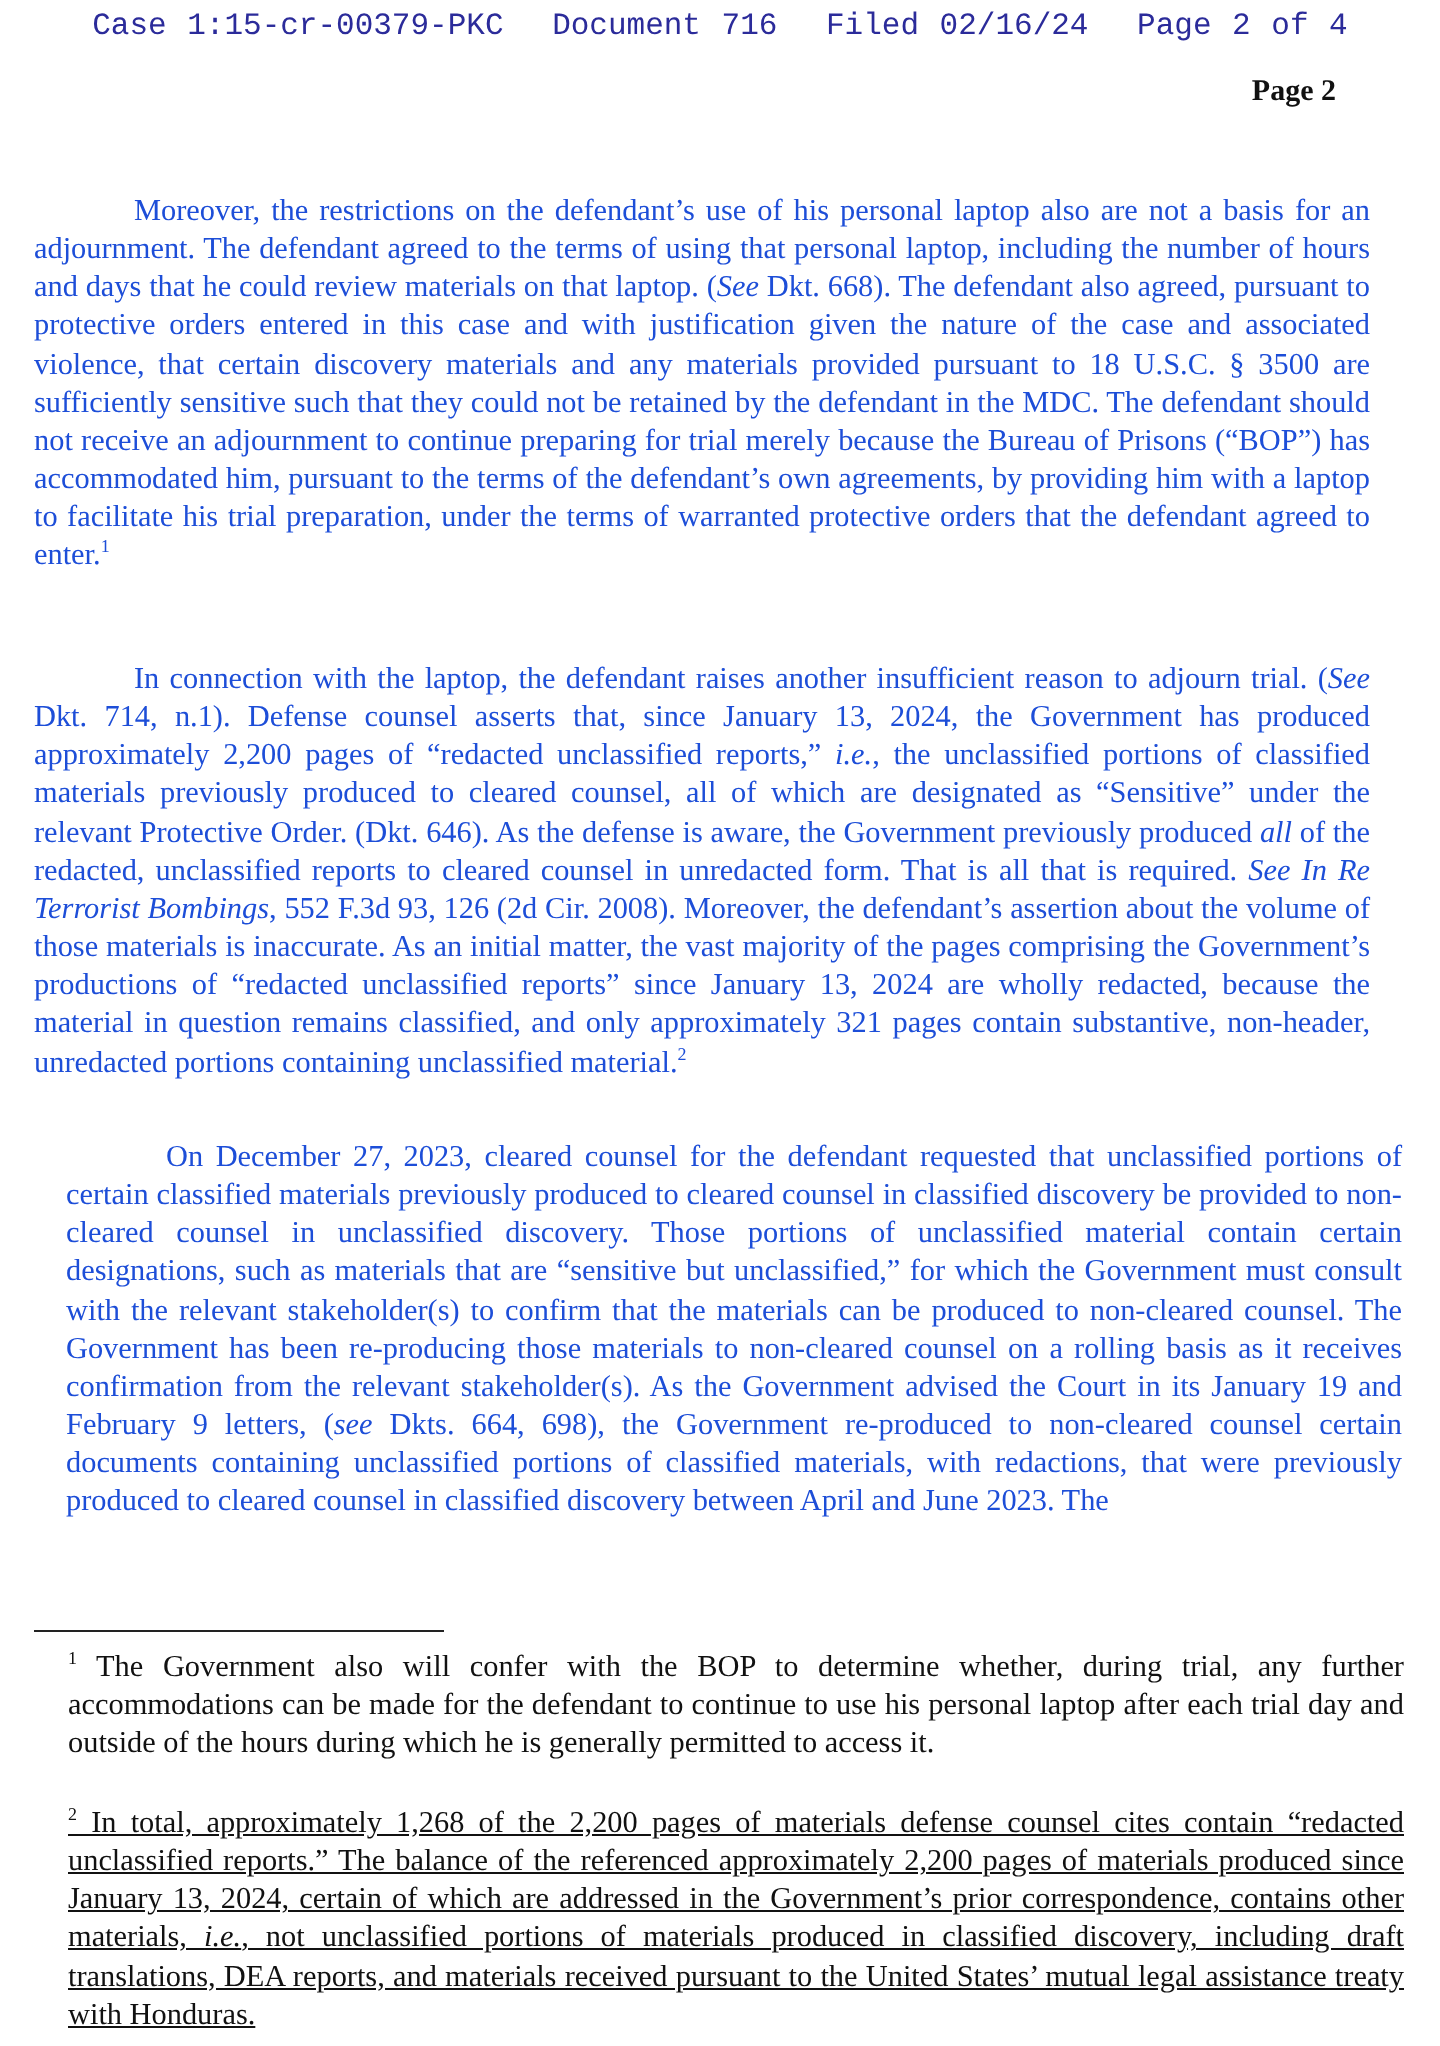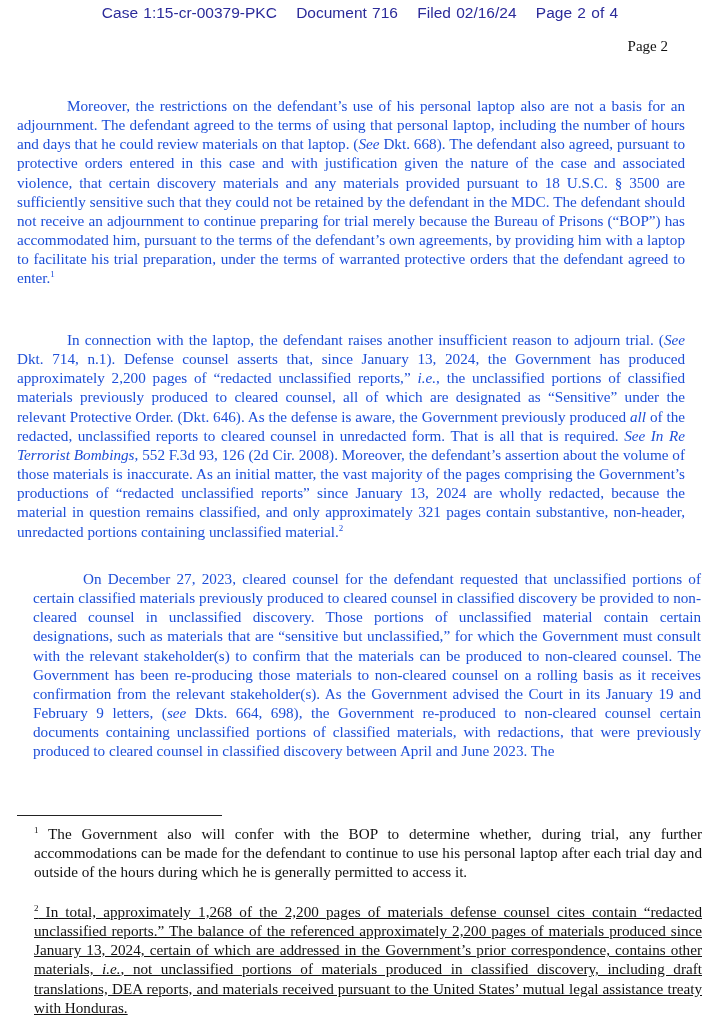--- a/index.html
+++ b/index.html
@@ -1,25 +1,25 @@
 <!DOCTYPE html>
 <html><head>
 <meta charset="utf-8">
 <style>
   html, body { margin: 0; padding: 0; background: #ffffff; }
   body { width: 720px; height: 1023px; position: relative; overflow: hidden; }
   .header {
     position: absolute; top: 4px; left: 0; width: 720px; text-align: center;
-    font-family: Liberation Sans, sans-serif; font-size: 15.5px; color: #2b2b9a;
+    font-family: Liberation Mono, monospace; font-size: 15.5px; color: #2b2b9a;
     word-spacing: 1px;
   }
   .header span { margin: 0 7px; }
   .page-num {
     position: absolute; top: 38px; right: 52px;
-    font-family: "Liberation Serif", serif; font-size: 15px; color: #111;
+    font-family: "Liberation Serif", serif; font-size: 15px; color: #111; font-weight: bold;
   }
   .body-text {
     position: absolute; left: 17px; width: 668px;
     font-family: "Liberation Serif", serif; font-size: 15.2px; line-height: 19.15px;
     color: #1d4ed8; text-align: justify;
   }
   .para { text-indent: 50px; margin: 0; }
   .p1 { top: 96px; }
   .p2 { top: 330px; }
   .p3 { top: 569px; margin-left: 16px; }

